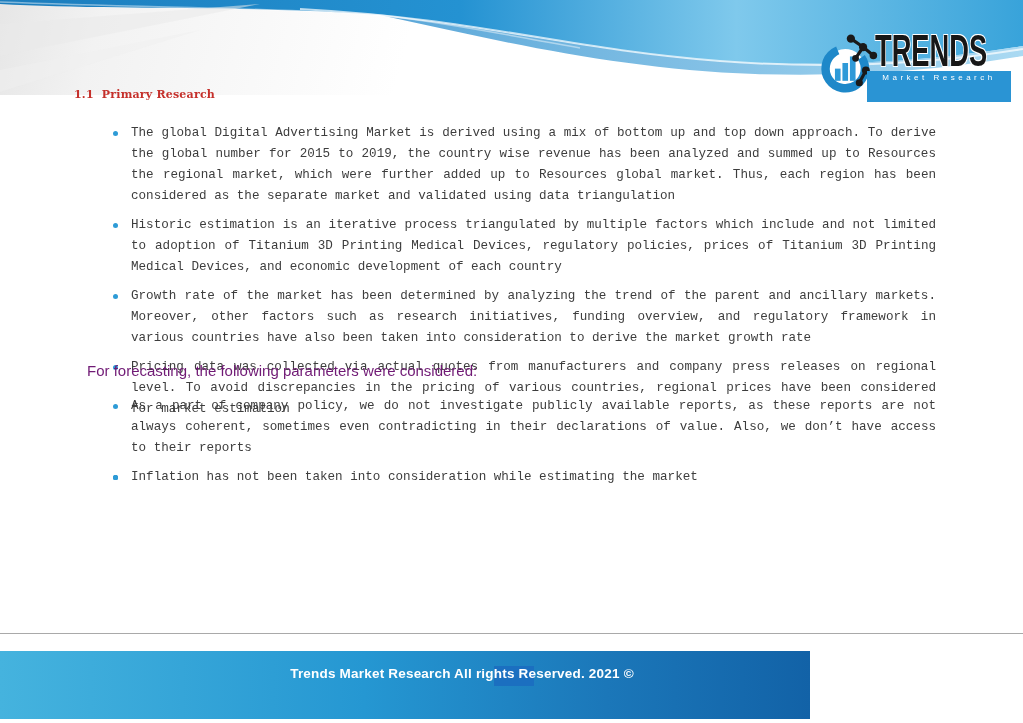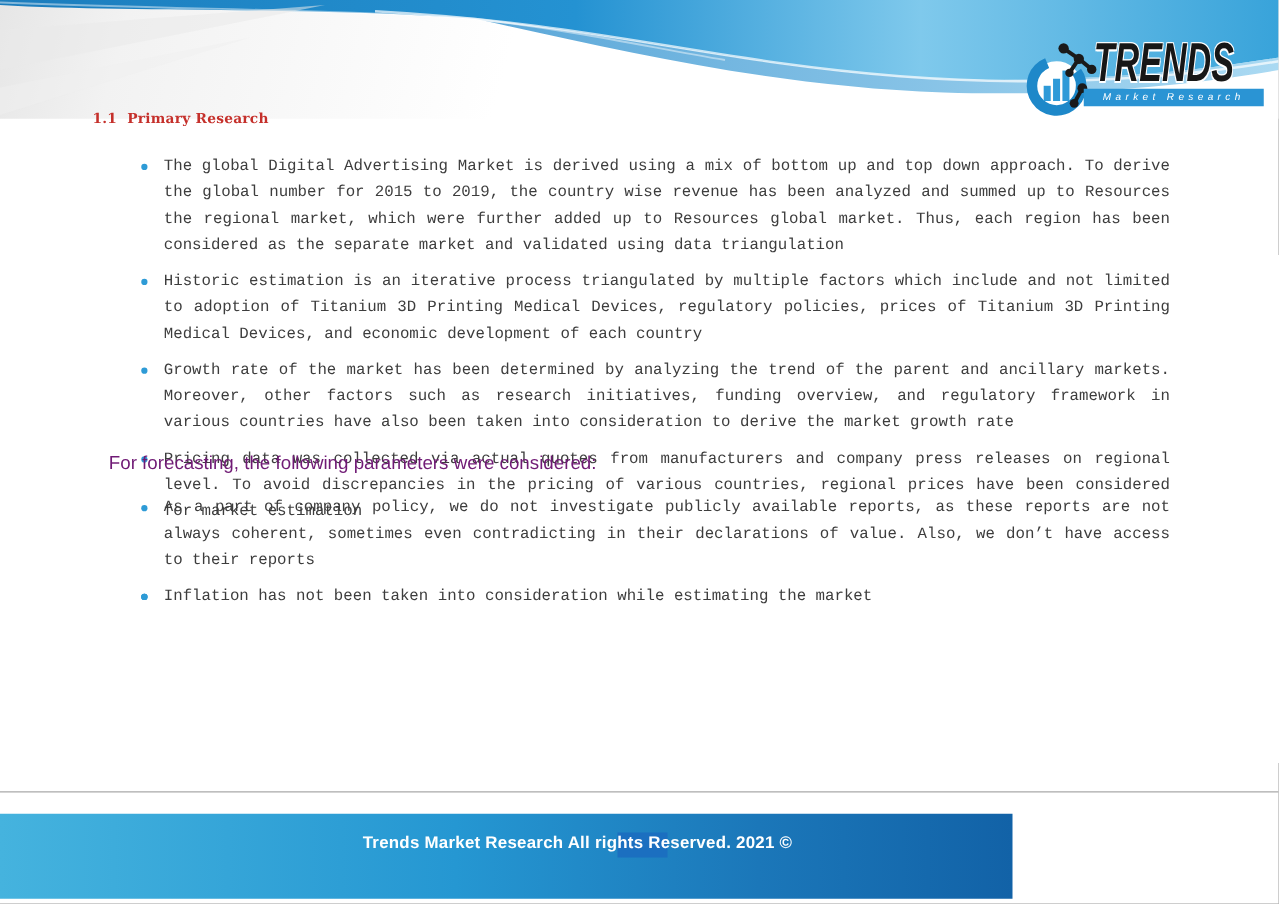--- a/index.html
+++ b/index.html
@@ -6,36 +6,35 @@
   .slide{
     position:relative;width:1023px;height:723px;margin:0 auto;
     background:#ffffff;overflow:hidden;
     font-family:"Liberation Sans",sans-serif;
   }
 
   
   .header{
     position:absolute;top:0;left:0;width:1023px;height:95px;
     background:linear-gradient(105deg,#e6e6e6 0%,#f2f2f2 10%,#ffffff 40%);
-    font-style:italic;
   }
   .header svg{position:absolute;top:0;left:0;}
 
   
   .logo{position:absolute;top:31px;right:12px;width:192px;height:60px;}
   .logo-icon{position:absolute;left:0;top:-2px;}
   .logo-textblock{position:absolute;left:56px;top:0;width:136px;}
   .brand-name{
     display:inline-block;font-weight:bold;font-size:44px;line-height:40px;color:#171717;
     letter-spacing:0px;transform:scale(.62,1.0);transform-origin:left top;
     text-shadow:1px 1px 0 #fff,-1px -1px 0 #fff,1px -1px 0 #fff,-1px 1px 0 #fff;
     white-space:nowrap;
   }
   .brand-tagline{
-    position:absolute;left:-8px;top:40px;width:144px;height:14px;
+    position:absolute;left:-8px;top:40px;width:144px;height:31px;
     background:#2a94d4;color:#ffffff;font-size:8px;line-height:14px;
     text-align:center;letter-spacing:3.5px;white-space:nowrap;overflow:hidden;
   }
 
   
   .page-title{
     position:absolute;left:74px;top:88px;margin:0;
     font-family:"DejaVu Serif","Liberation Serif",serif;
     font-size:11px;font-weight:bold;color:#c5302b;letter-spacing:.2px;
   }

